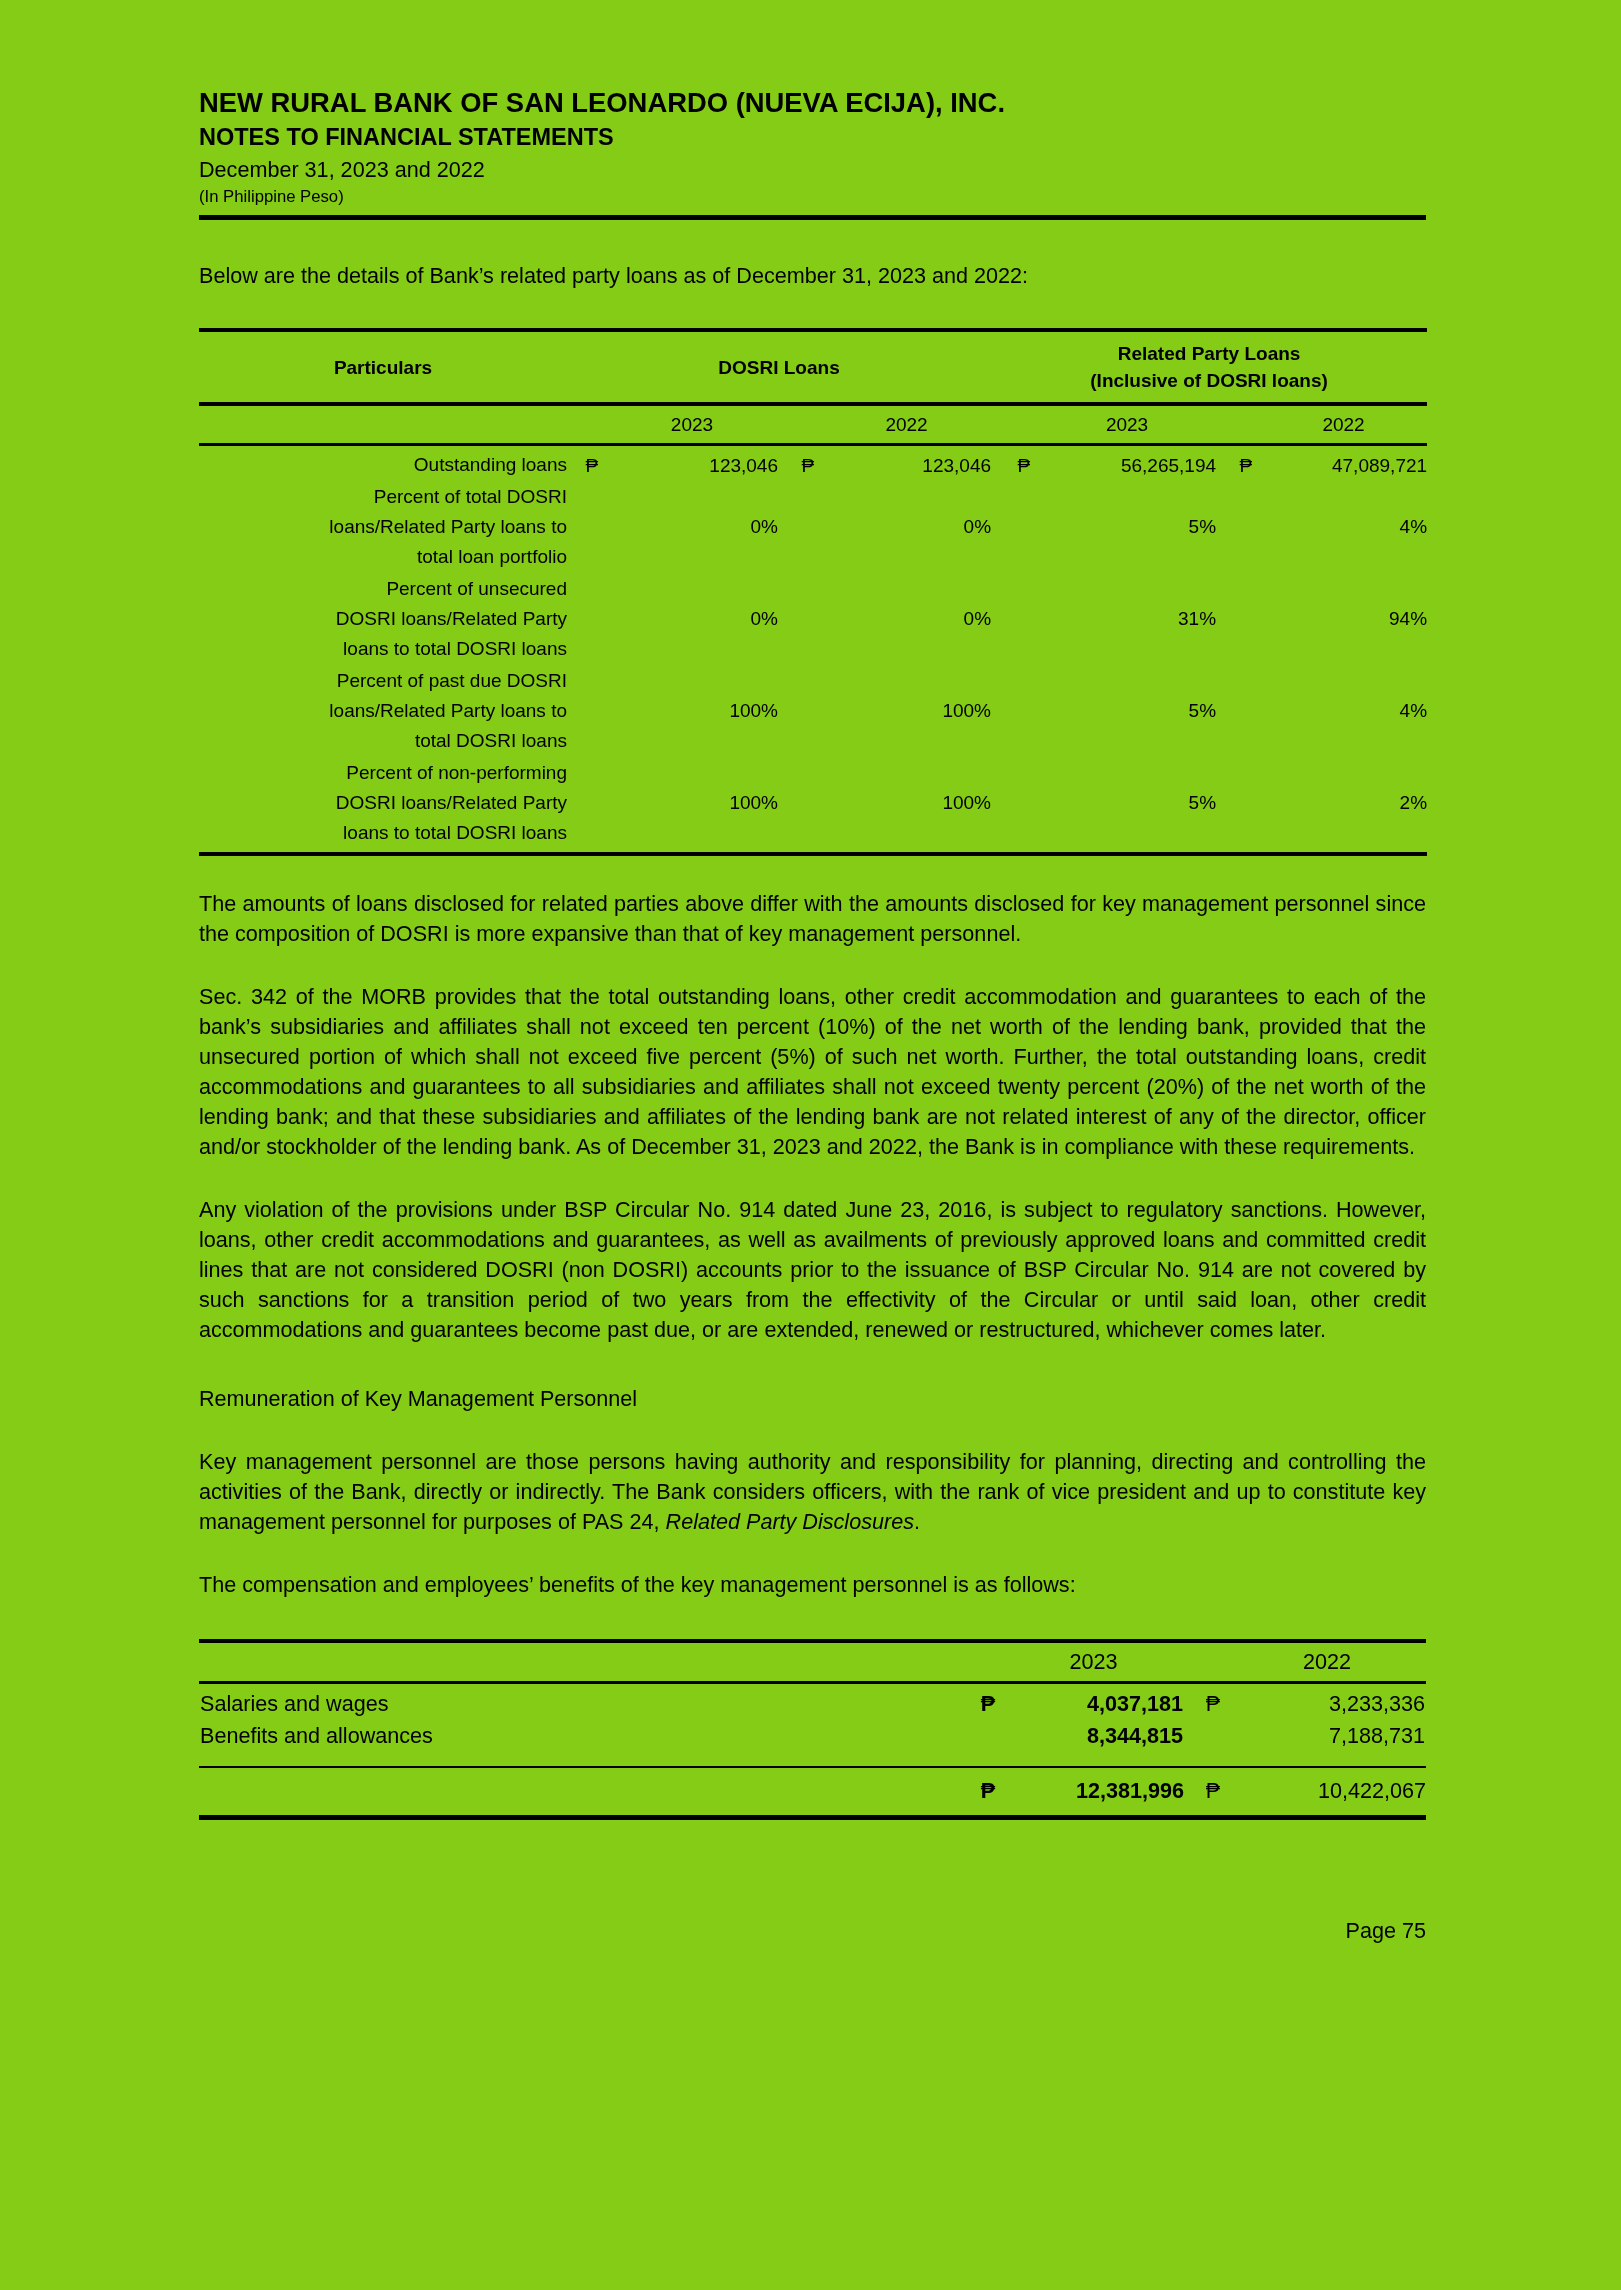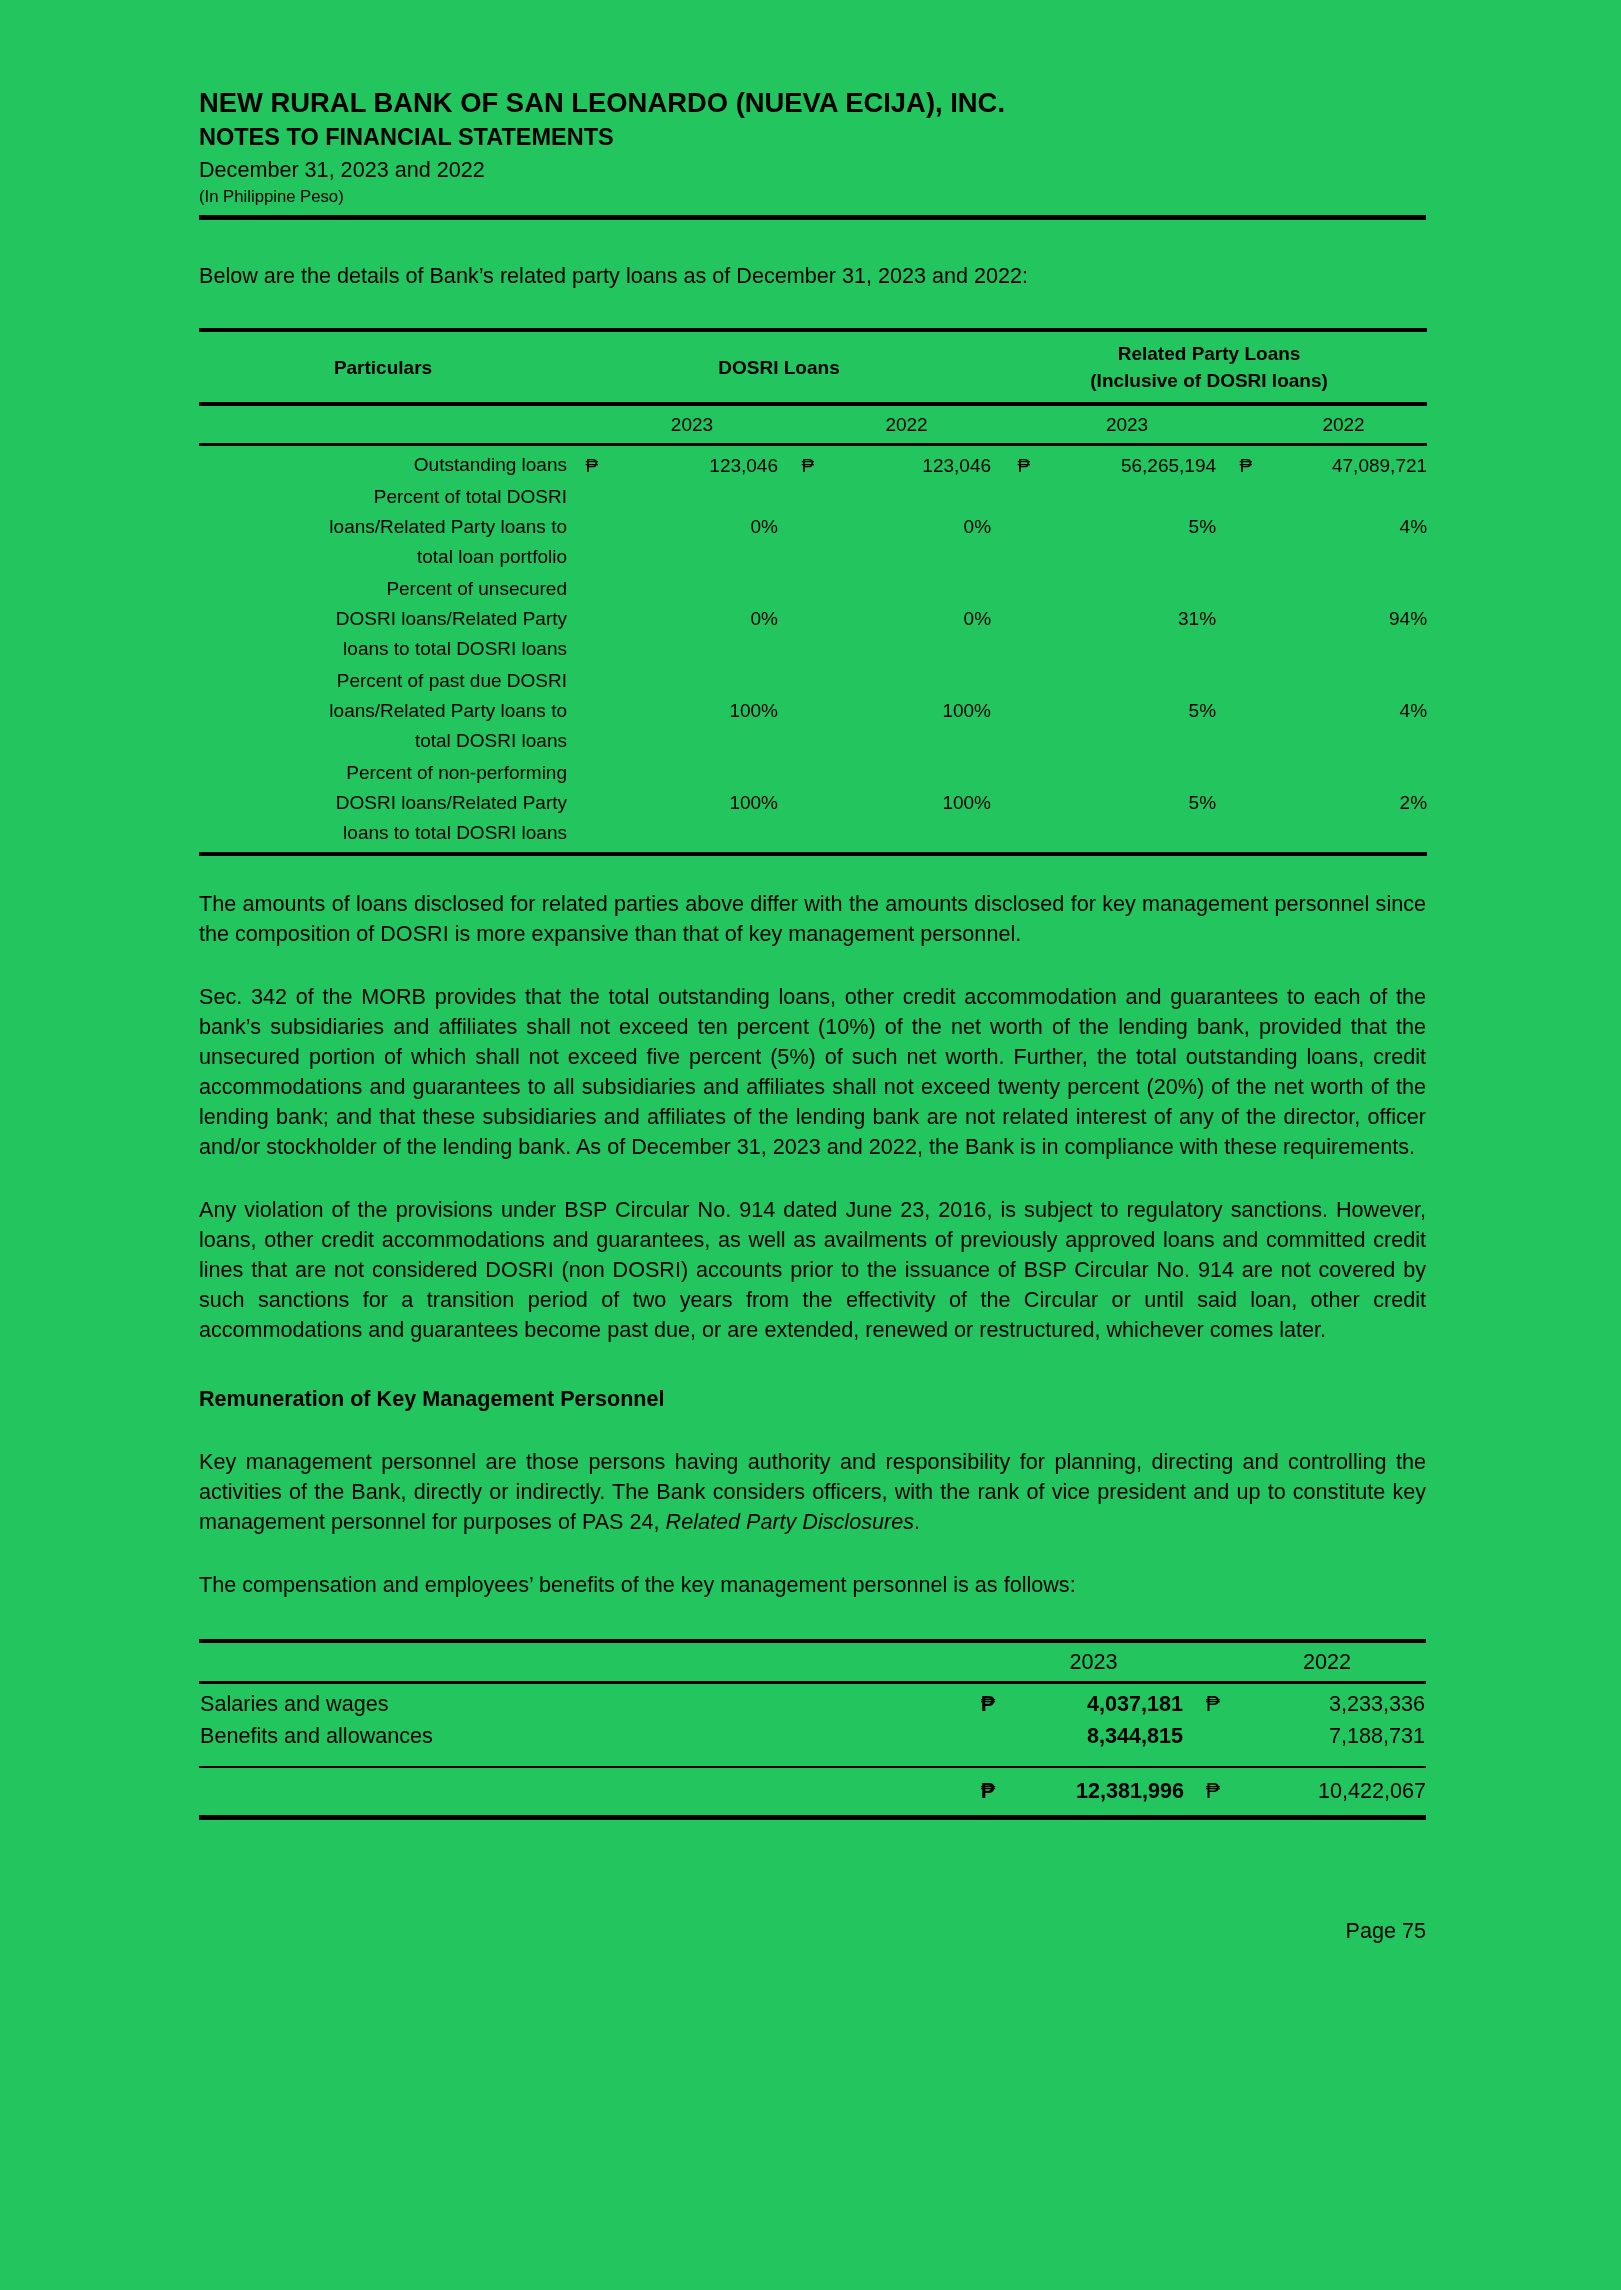--- a/index.html
+++ b/index.html
@@ -1,35 +1,35 @@
 <!DOCTYPE html>
 <html><head>
 <meta charset="utf-8">
 <style>
   html,body { margin:0; padding:0; }
   body {
     width:1621px; height:2291px; background:#ffffff; color:#000;
     font-family:"Liberation Sans","DejaVu Sans",sans-serif;
     overflow:hidden;
   }
-  .page { position:relative; width:1621px; height:2291px; background:#22c55e; }
+  .page { position:relative; width:1621px; height:2291px; background:#84cc16; }
   .content { position:absolute; left:199px; top:0; width:1227px; }
 
   .doc-title   { margin-top:86px; font-size:27.4px; font-weight:bold; line-height:33px; }
   .doc-subtitle{ font-size:23.5px; font-weight:bold; line-height:29px; margin-top:3.9px; }
   .doc-date    { font-size:21.6px; line-height:27.4px; margin-top:3.9px; }
   .doc-note    { font-size:16.7px; line-height:21.6px; margin-top:2.9px; }
   .header-rule { height:5.9px; background:#000; margin-top:6.9px; }
 
   p.body-text {
     font-size:21.6px; line-height:30px; text-align:justify; margin:33px 0 0 0;
   }
   p.intro { margin-top:41px; }
   h2.section-heading {
-    font-size:21.6px; line-height:30px; font-weight:bold; margin:39px 0 0 0;
+    font-size:21.6px; line-height:30px; font-weight:normal; margin:39px 0 0 0;
   }
   .it { font-style:italic; }
 
   table { border-collapse:collapse; table-layout:fixed; width:1227px; }
   .b { font-weight:bold; }
 
   
   .loans-table { margin-top:37px; border-top:4.9px solid #000; border-bottom:4.9px solid #000; font-size:19px; }
   .loans-table th, .loans-table td { padding:0; font-weight:normal; }
   .loans-table thead tr.grp th {

